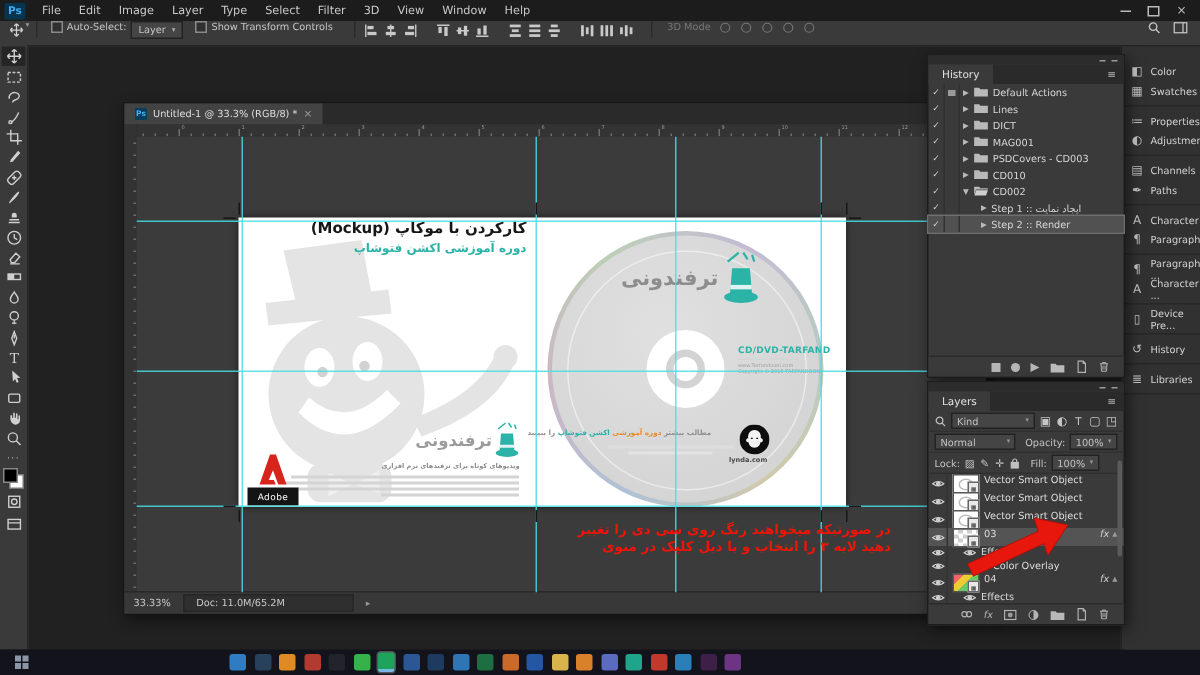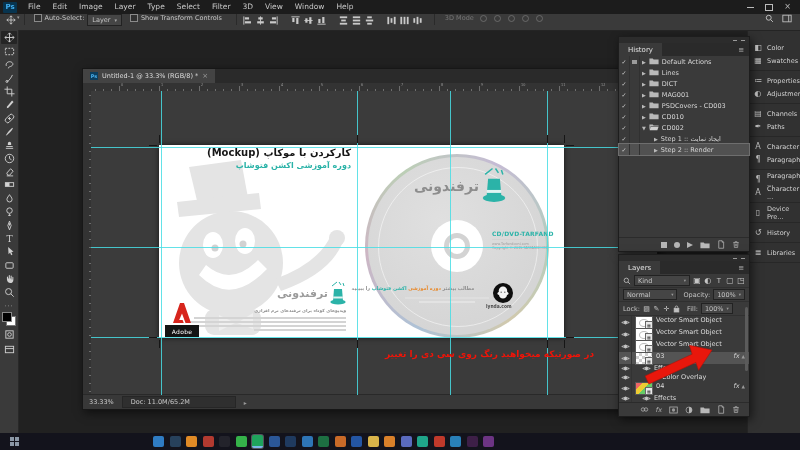--- a/index.html
+++ b/index.html
@@ -1068,20 +1068,21 @@
         </span>
       </div>
   </div>
 
   <svg id="red-arrow" width="120" height="70" viewBox="0 0 120 70">
     <polygon points="15.1,45.9 62.1,24.2 59.4,15.3 82,20 68.6,40.3 65.9,32.4 18.9,54.1" fill="#e8170c" stroke="#b01008" stroke-width="0.6"></polygon>
   </svg>
 
   <div id="annotation" style="color: rgb(240, 20, 8);">
     <div>در صورتیکه میخواهید رنگ روی سی دی را تغییر</div>
+    <div>دهید لایه ۳ را انتخاب و با دبل کلیک در منوی</div>
   </div>
 
   <div id="dock" style="padding-top: 8px;">
       <div class="dock-group">
         <div class="dock-item">
           <span class="dock-ic">◧</span>
           <span>Color</span>
         </div>
         <div class="dock-item">
           <span class="dock-ic">▦</span>

